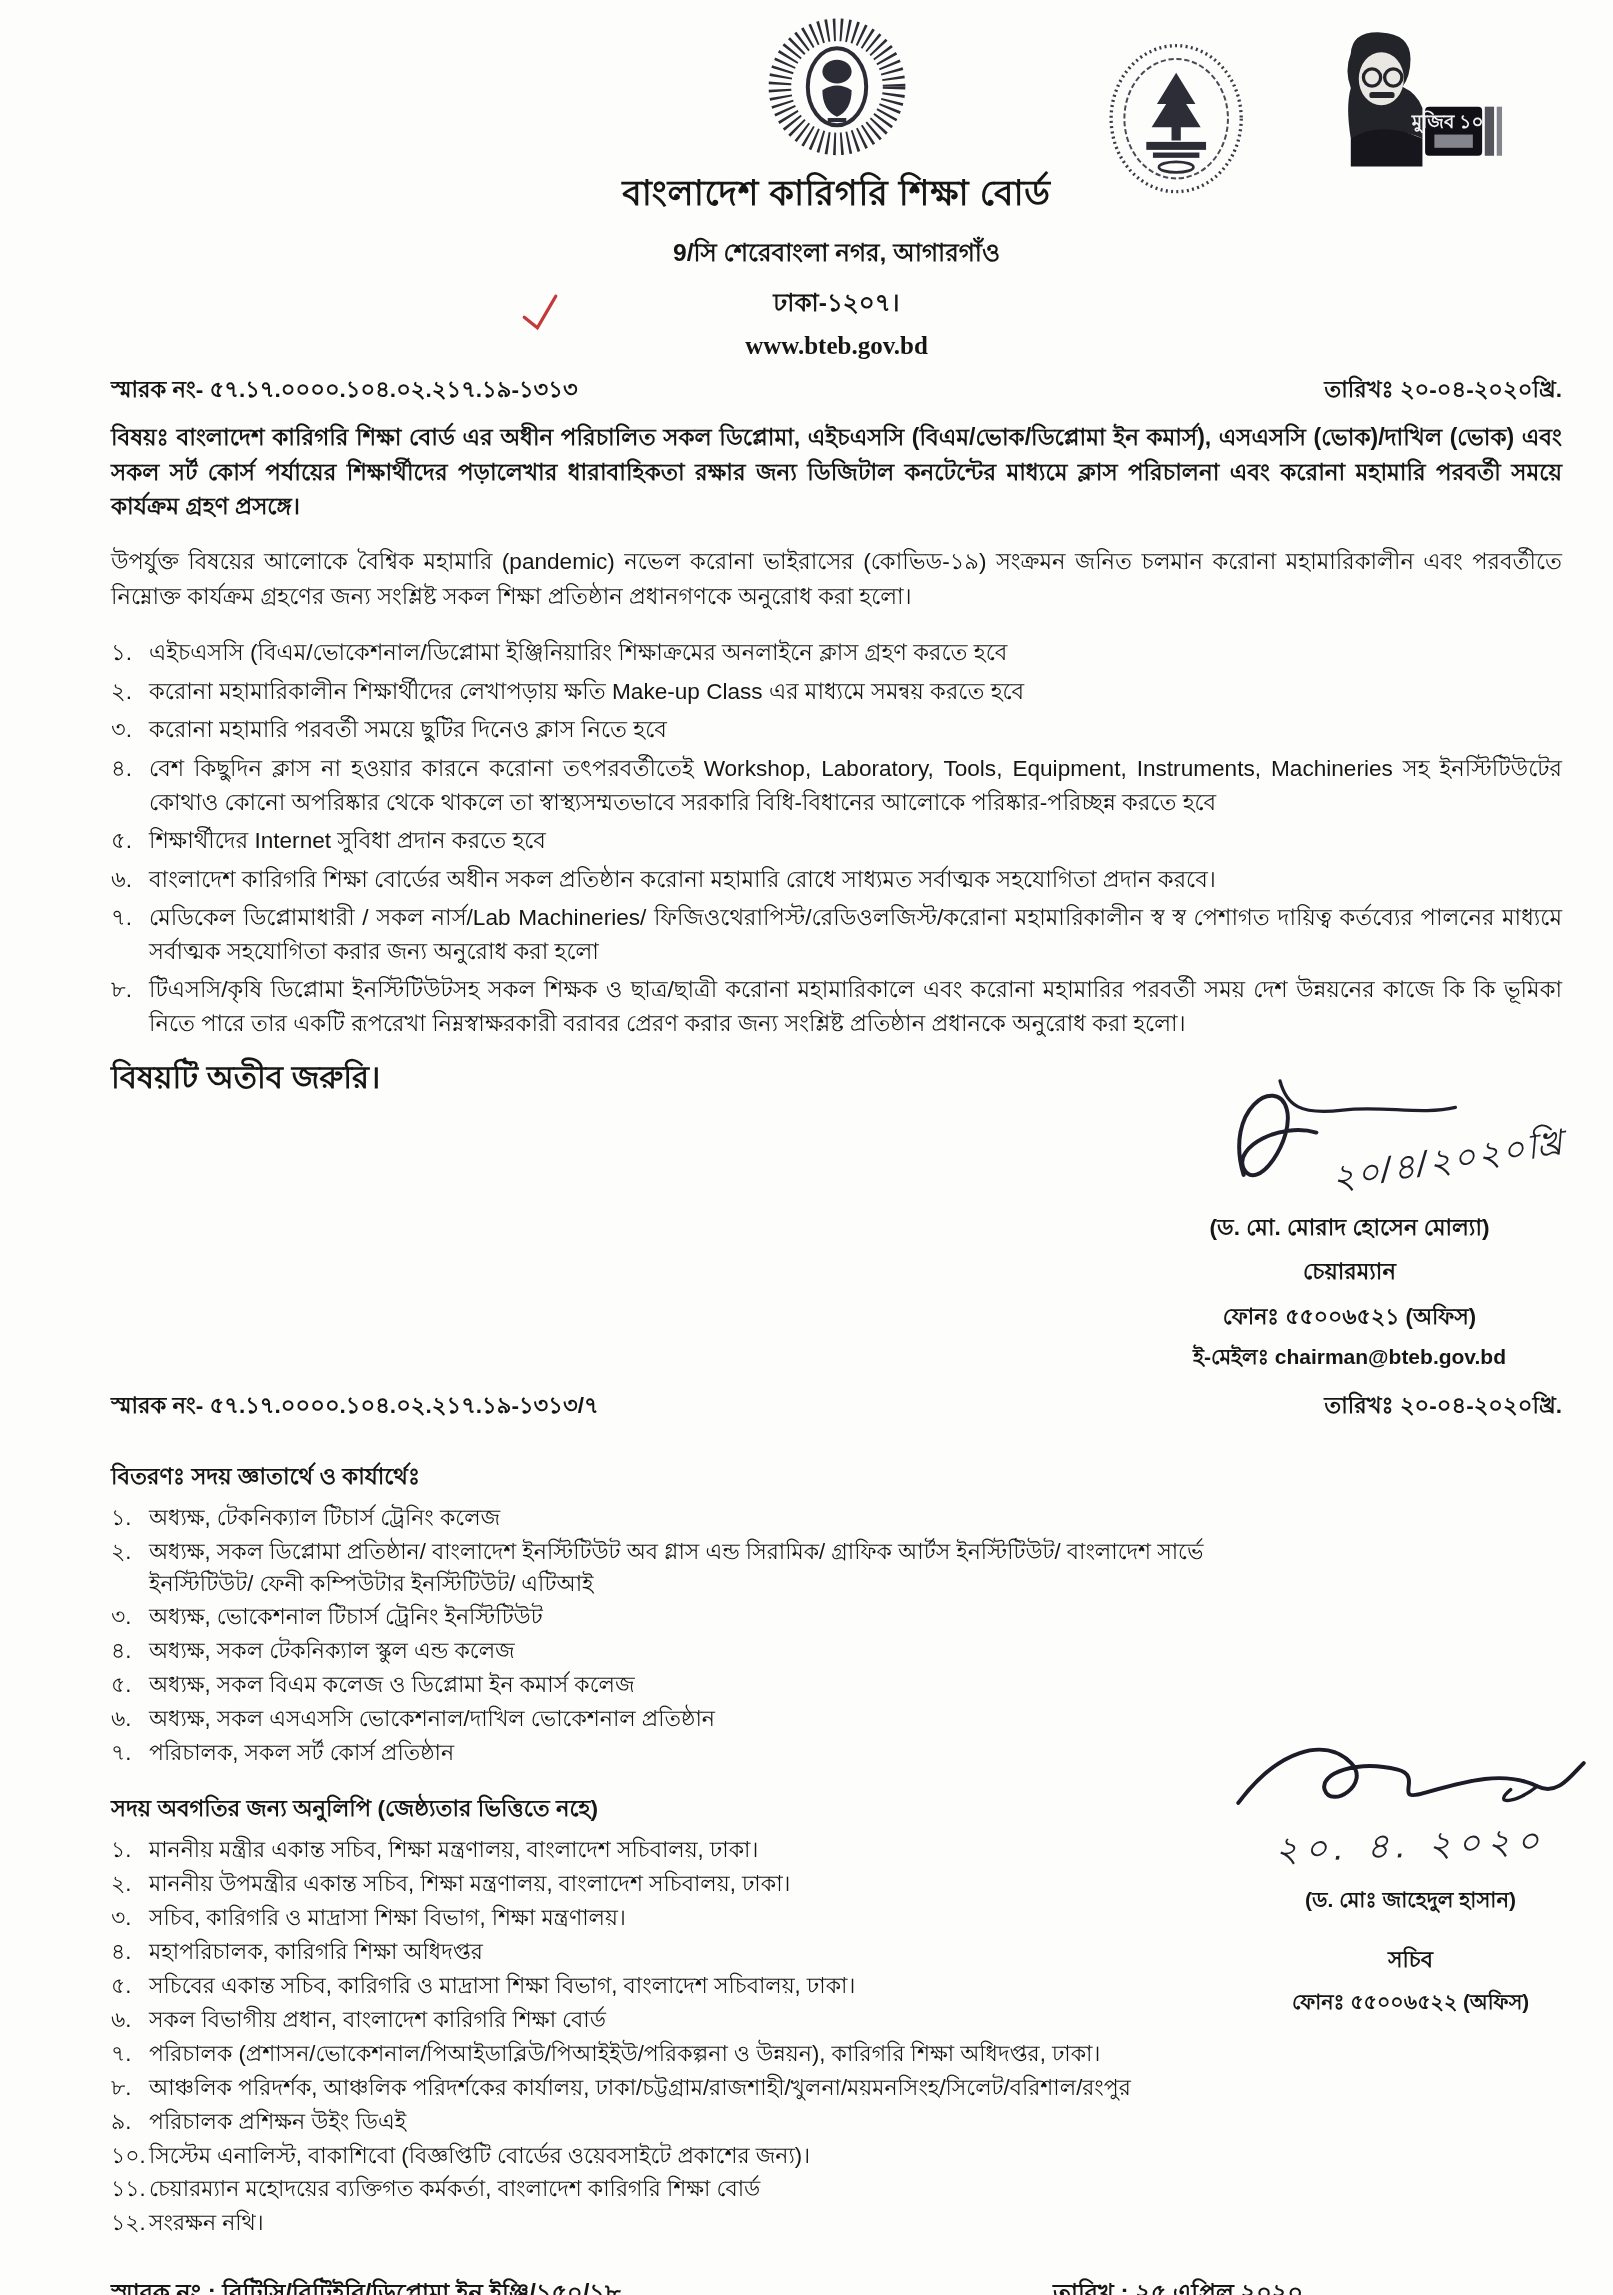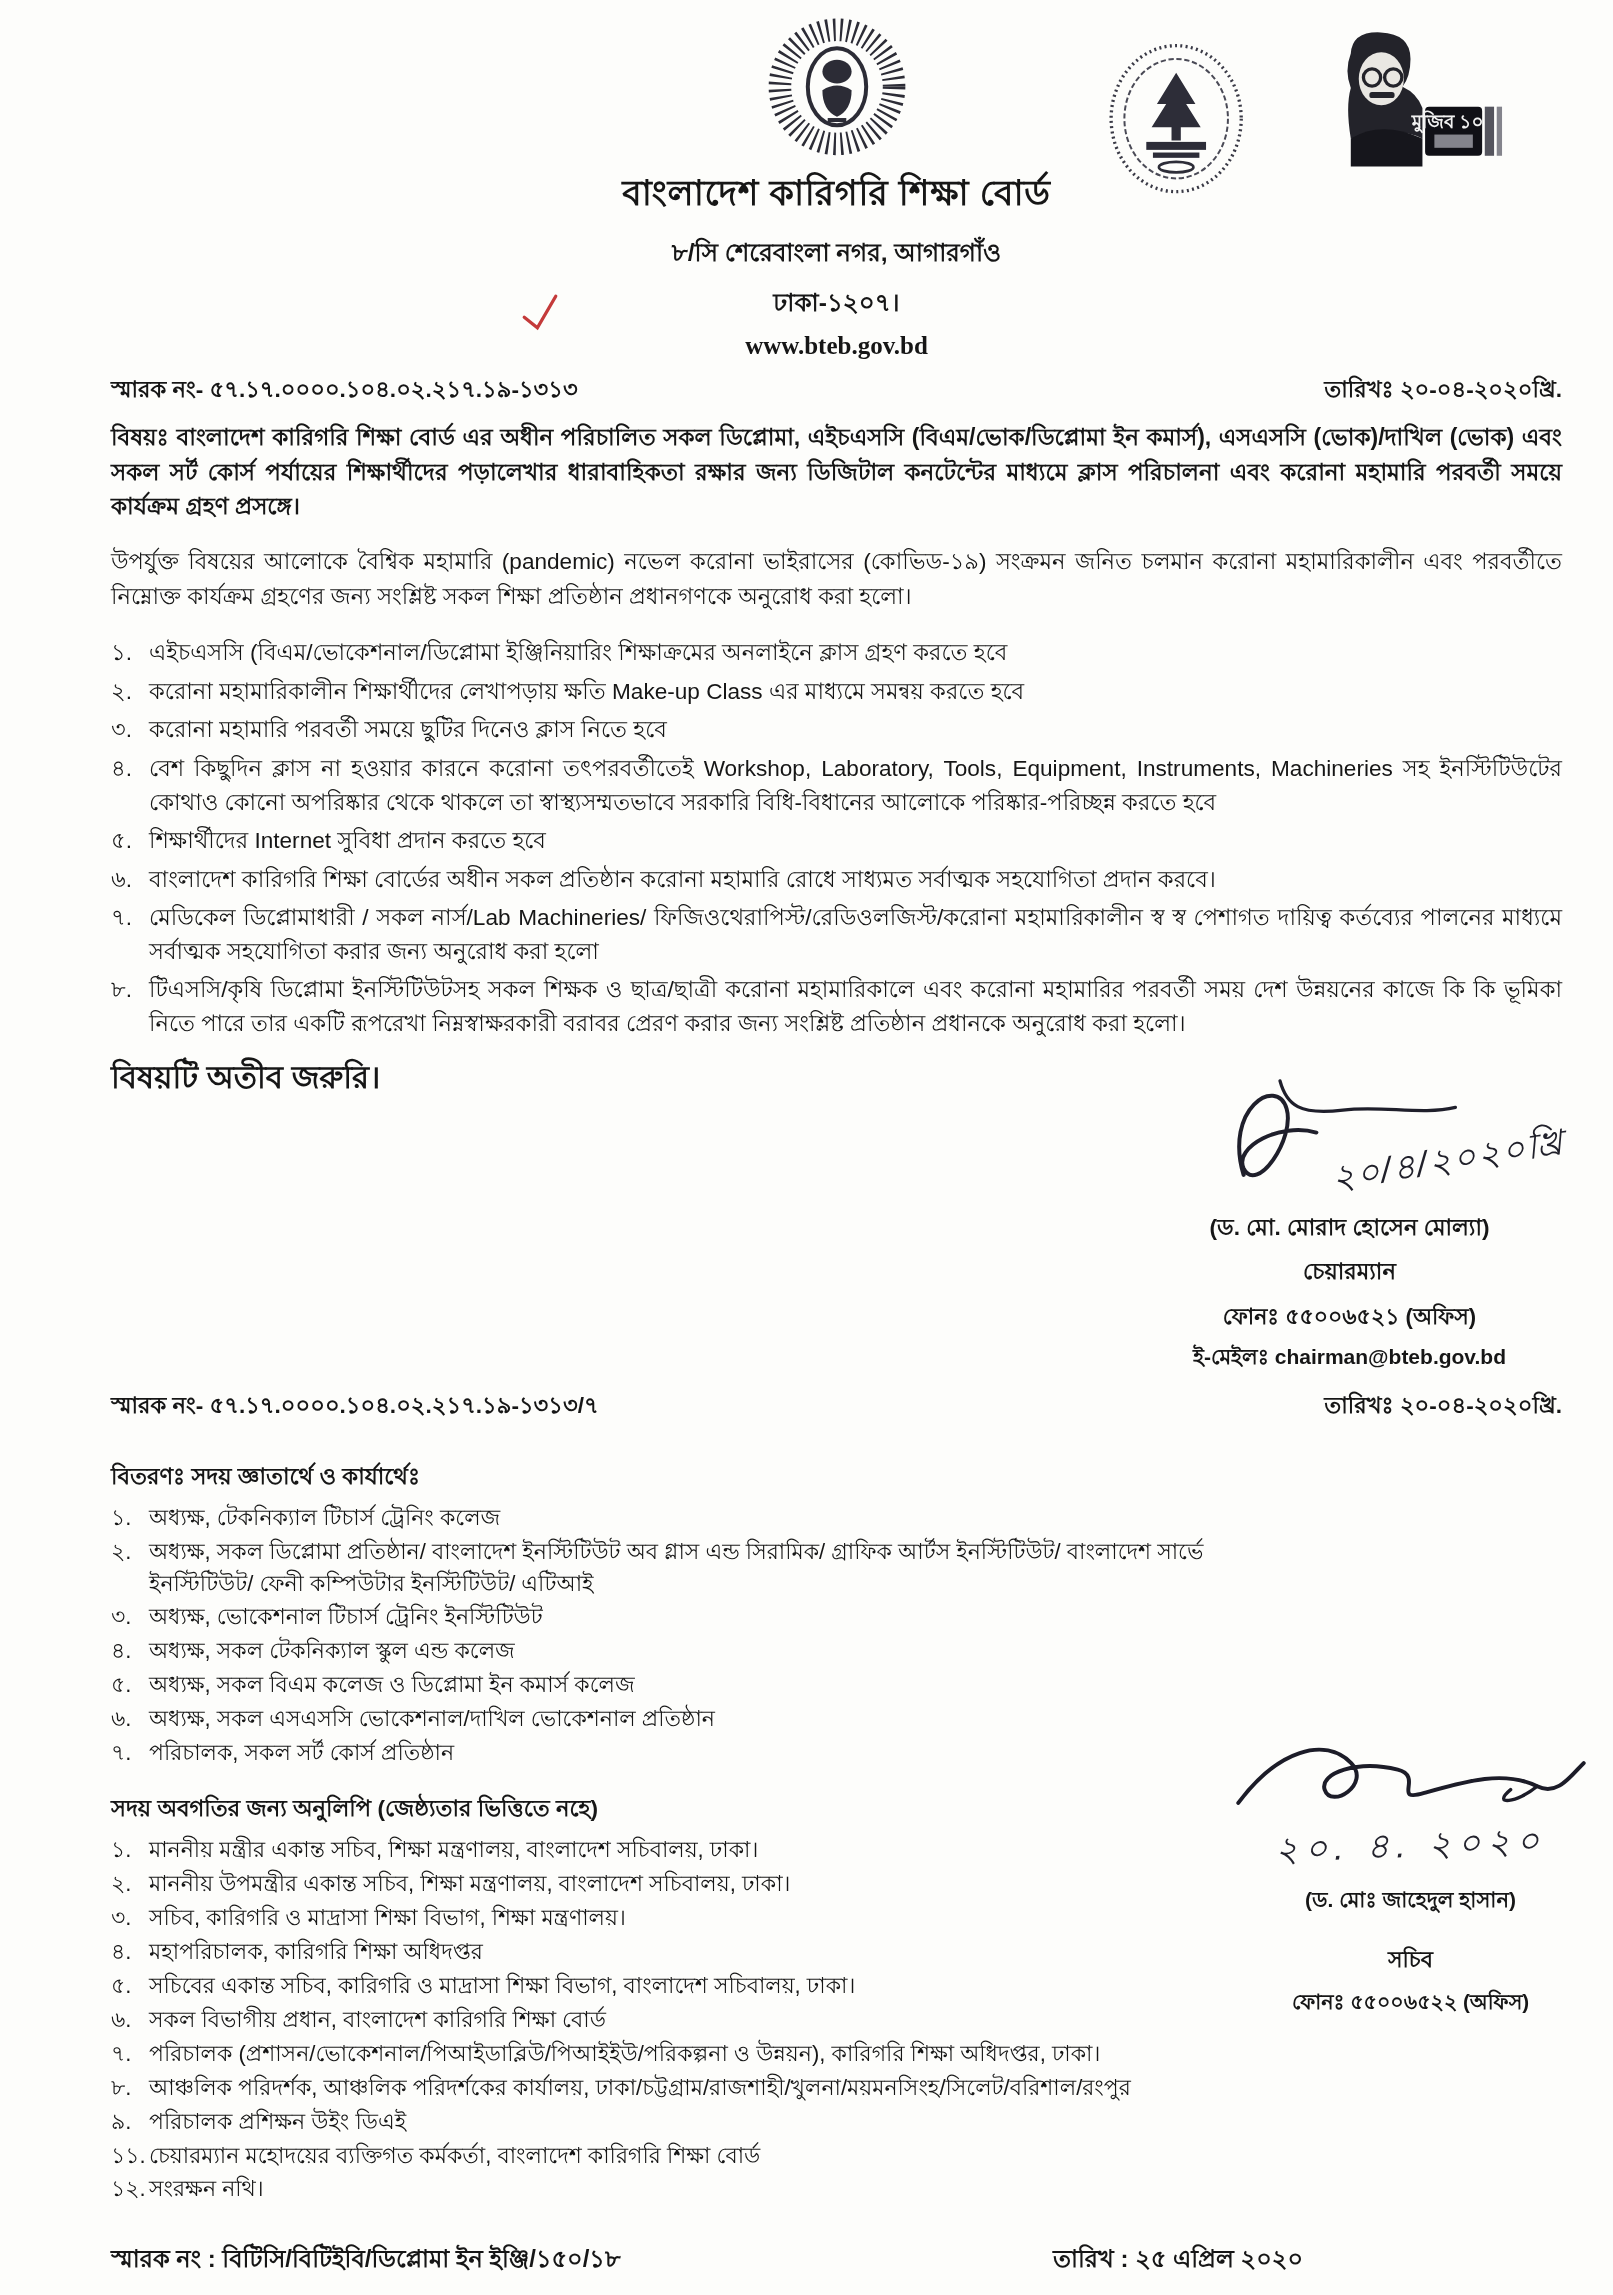--- a/index.html
+++ b/index.html
@@ -100,21 +100,21 @@
     <div class="header">
       <svg class="sunburst" width="146" height="145" viewBox="0 0 220 218">
         <circle cx="110" cy="105" r="86" fill="none" stroke="#2c2c36" stroke-width="34" stroke-dasharray="3.5 7"></circle>
         <circle cx="110" cy="105" r="62" fill="#fdfdfb"></circle>
         <ellipse cx="110" cy="105" rx="44" ry="58" fill="none" stroke="#2c2c36" stroke-width="6"></ellipse>
         <ellipse cx="110" cy="82" rx="22" ry="18" fill="#2c2c36"></ellipse>
         <path d="M88 110 Q110 96 132 110 Q132 140 110 150 Q88 140 88 110 Z" fill="#2c2c36"></path>
         <rect x="96" y="152" width="28" height="6" fill="#2c2c36"></rect>
       </svg>
       <div class="org-name">বাংলাদেশ কারিগরি শিক্ষা বোর্ড</div>
-      <div class="addr">৮/সি শেরেবাংলা নগর, আগারগাঁও</div>
+      <div class="addr">9/সি শেরেবাংলা নগর, আগারগাঁও</div>
       <div class="addr">ঢাকা-১২০৭।</div>
       <div class="website">www.bteb.gov.bd</div>
     </div>
 
     <div class="memo-row">
       <span>স্মারক নং- ৫৭.১৭.০০০০.১০৪.০২.২১৭.১৯-১৩১৩</span>
       <span>তারিখঃ ২০-০৪-২০২০খ্রি.</span>
     </div>
 
     <div class="subject">বিষয়ঃ বাংলাদেশ কারিগরি শিক্ষা বোর্ড এর অধীন পরিচালিত সকল ডিপ্লোমা, এইচএসসি (বিএম/ভোক/ডিপ্লোমা ইন কমার্স), এসএসসি (ভোক)/দাখিল (ভোক) এবং সকল সর্ট কোর্স পর্যায়ের শিক্ষার্থীদের পড়ালেখার ধারাবাহিকতা রক্ষার জন্য ডিজিটাল কনটেন্টের মাধ্যমে ক্লাস পরিচালনা এবং করোনা মহামারি পরবর্তী সময়ে কার্যক্রম গ্রহণ প্রসঙ্গে।</div>
@@ -239,20 +239,24 @@
         <span class="num">৭.</span>
         <span class="txt">পরিচালক (প্রশাসন/ভোকেশনাল/পিআইডাব্লিউ/পিআইইউ/পরিকল্পনা ও উন্নয়ন), কারিগরি শিক্ষা অধিদপ্তর, ঢাকা।</span>
       </div>
         <div class="li">
         <span class="num">৮.</span>
         <span class="txt">আঞ্চলিক পরিদর্শক, আঞ্চলিক পরিদর্শকের কার্যালয়, ঢাকা/চট্টগ্রাম/রাজশাহী/খুলনা/ময়মনসিংহ/সিলেট/বরিশাল/রংপুর</span>
       </div>
         <div class="li">
         <span class="num">৯.</span>
         <span class="txt">পরিচালক প্রশিক্ষন উইং ডিএই</span>
+      </div>
+        <div class="li">
+        <span class="num">১০.</span>
+        <span class="txt">সিস্টেম এনালিস্ট, বাকাশিবো (বিজ্ঞপ্তিটি বোর্ডের ওয়েবসাইটে প্রকাশের জন্য)।</span>
       </div>
         <div class="li">
         <span class="num">১১.</span>
         <span class="txt">চেয়ারম্যান মহোদয়ের ব্যক্তিগত কর্মকর্তা, বাংলাদেশ কারিগরি শিক্ষা বোর্ড</span>
       </div>
         <div class="li">
         <span class="num">১২.</span>
         <span class="txt">সংরক্ষন নথি।</span>
       </div>
       </div>

